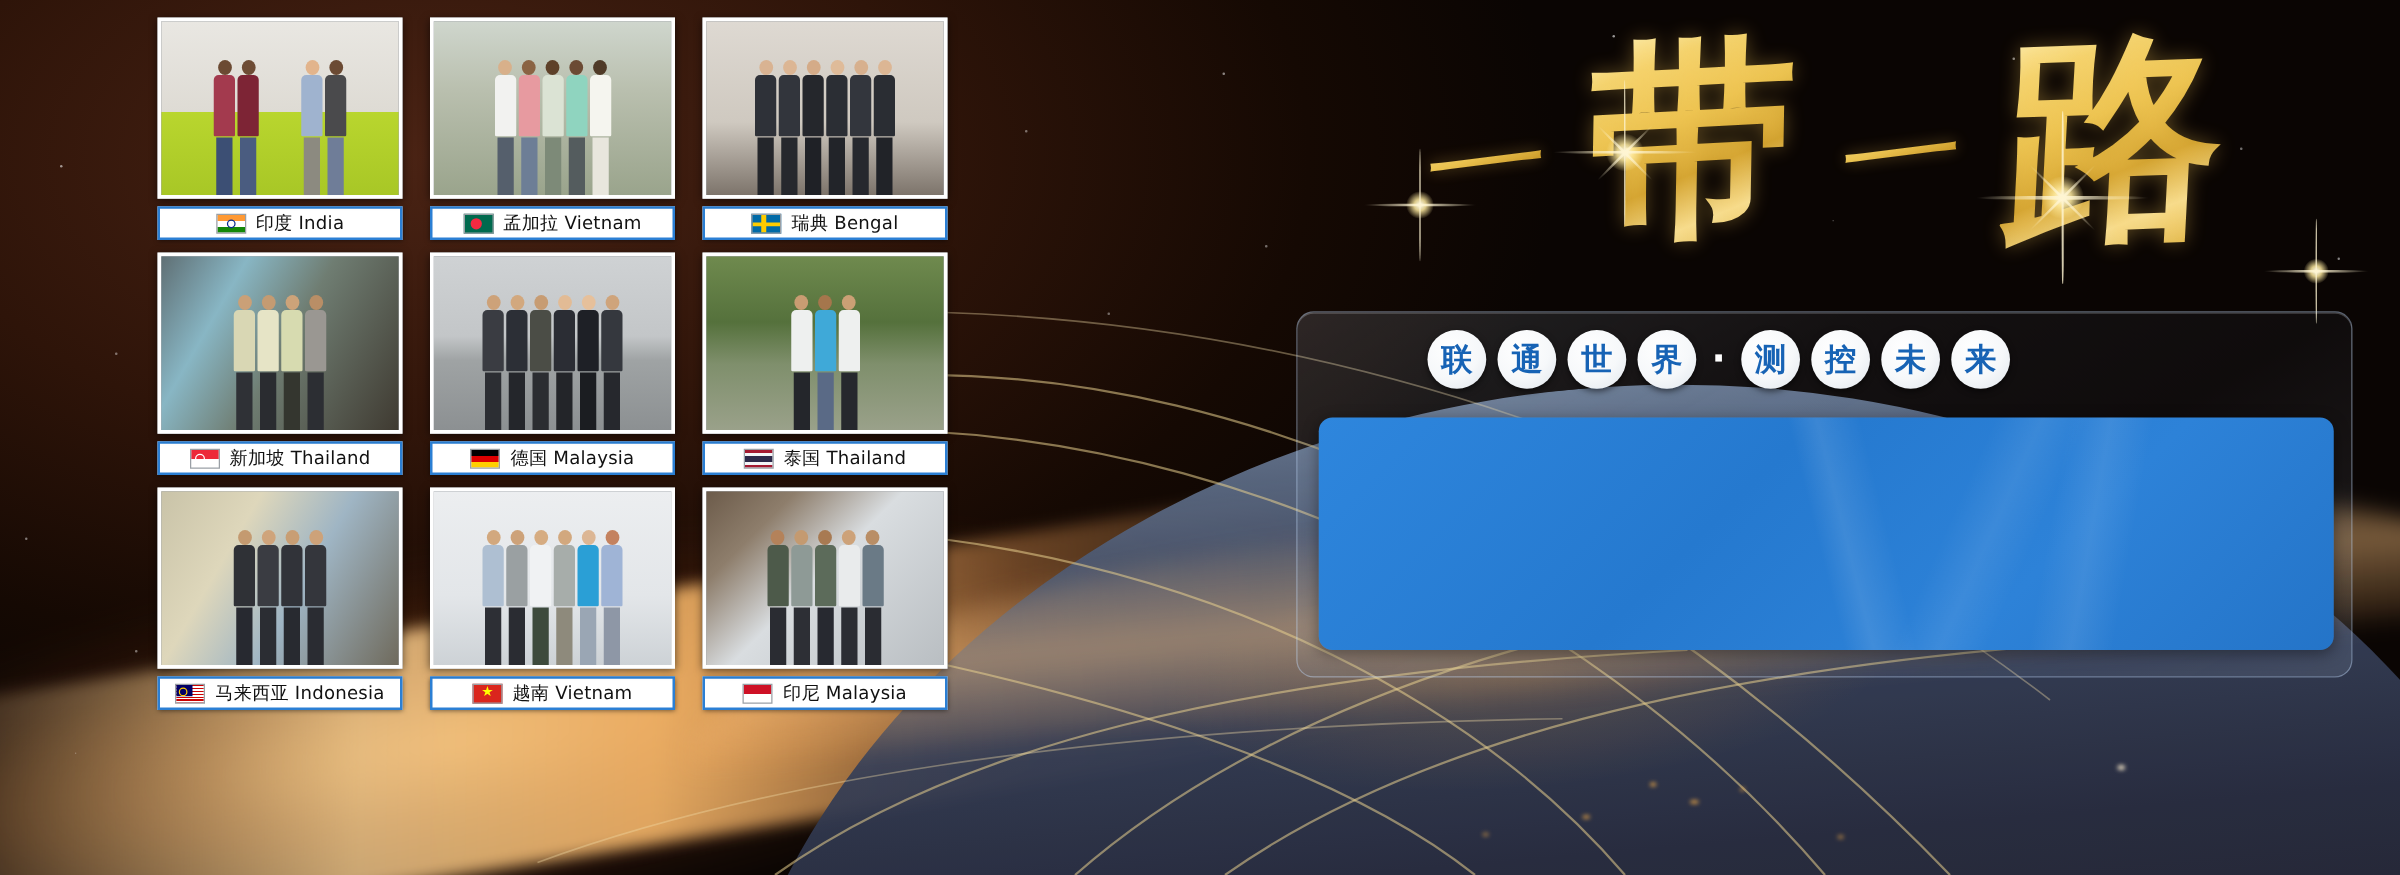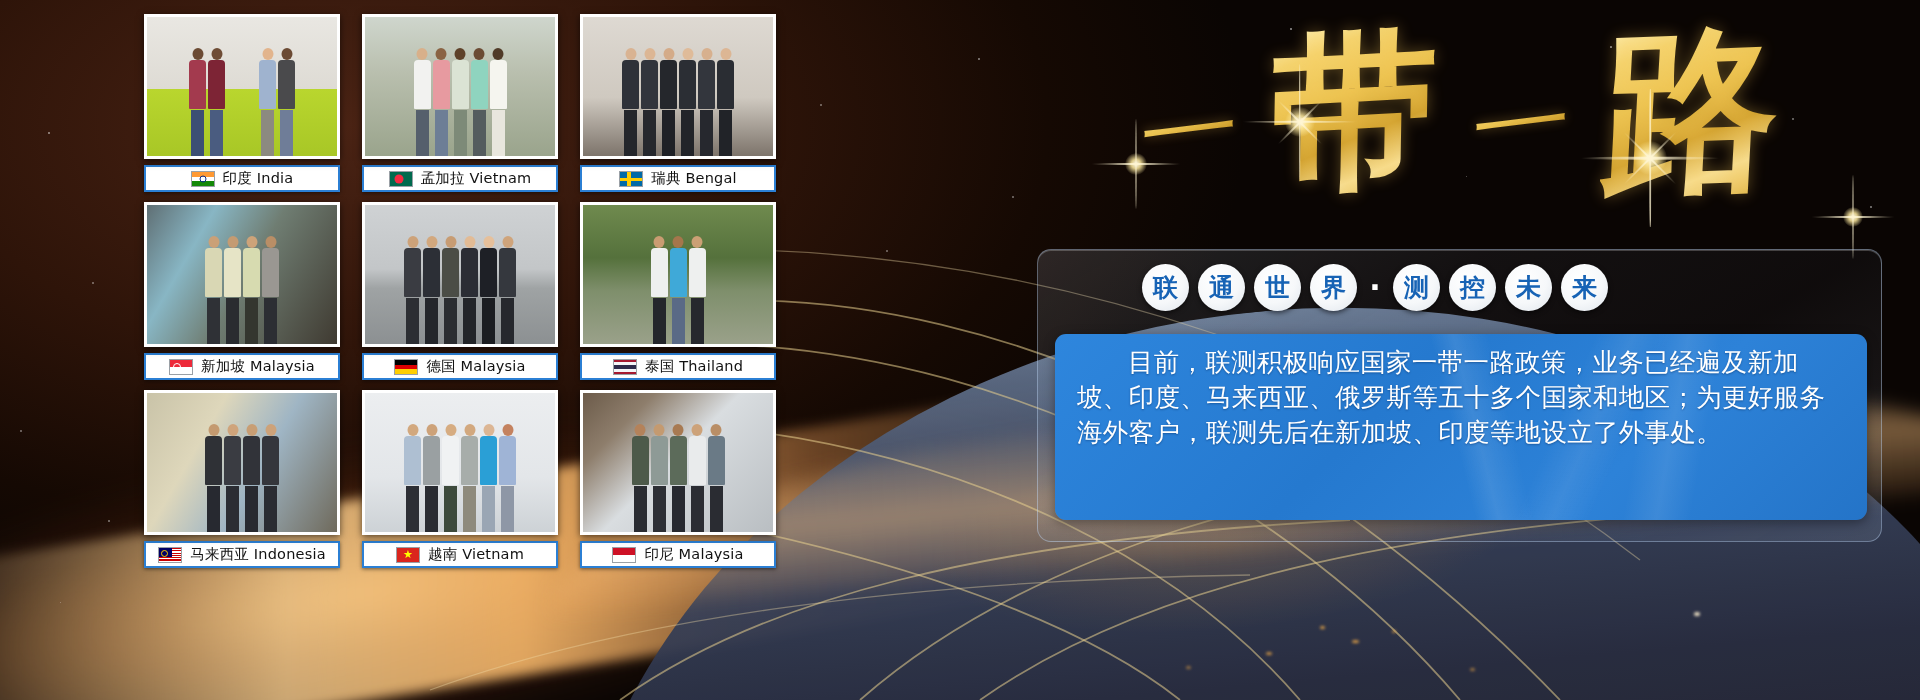--- a/index.html
+++ b/index.html
@@ -49,21 +49,21 @@
     filter:blur(9px); transform:rotate(-5deg);
   }
   .citylight { position:absolute; border-radius:50%; background:#ffb347; filter:blur(1.6px); }
   .star { position:absolute; background:#fff; border-radius:50%; }
 
   
   .arcs { position:absolute; inset:0; pointer-events:none; }
 
   
   #grid {
-    position:absolute; left:144px; top:14px;
+    position:absolute; left:126px; top:14px;
     display:grid;
     grid-template-columns:196px 196px 196px;
     grid-template-rows:180px 180px 180px;
     column-gap:22px; row-gap:8px;
   }
   .cell { position:relative; width:196px; }
   .photo {
     width:196px; height:145px;
     border:3px solid #fff;
     box-shadow:0 2px 7px rgba(0,0,0,.62);
@@ -377,21 +377,21 @@
             </div>
           <div class="person">
               <div class="head" style="background:#b98e66"></div>
               <div class="body" style="background:#9a9792"></div>
               <div class="legs" style="background:#2c2e33"></div>
             </div>
         </div>
       </div>
       <div class="caption">
         <span class="flag f-singapore"></span>
-        <span class="txt">新加坡 Malaysia</span>
+        <span class="txt">新加坡 Thailand</span>
       </div>
     </div>
 
     <div class="cell">
       <div class="photo">
         <div class="scene" style="background:linear-gradient(180deg,#cfd2d4 0%,#c3c6c8 46%,#9fa3a4 60%,#8c9092 100%)"></div>
         <div class="figs">
           <div class="person">
               <div class="head" style="background:#cda279"></div>
               <div class="body" style="background:#3a3c42"></div>
@@ -610,16 +610,15 @@
     <span class="slg">世</span>
     <span class="slg">界</span>
     <span class="slg dot">·</span>
     <span class="slg">测</span>
     <span class="slg">控</span>
     <span class="slg">未</span>
     <span class="slg">来</span>
   </div>
 
   <div id="blue">
-    <p class="p1">目前，联测积极响应国家一带一路政策，业务已经遍及新加坡、印度、马来西亚、俄罗斯等五十多个国家和地区；为更好服务海外客户，联测先后在新加坡、印度等地设立了外事处。</p>
   </div>
 
 </div>
 
 </body></html>

